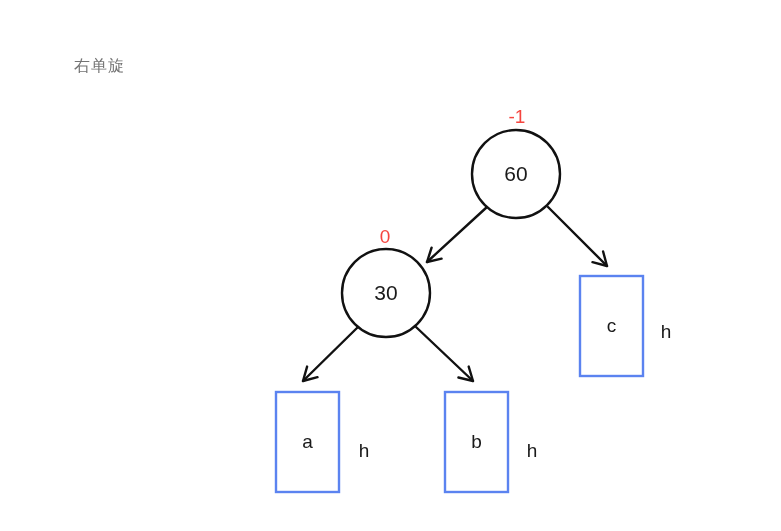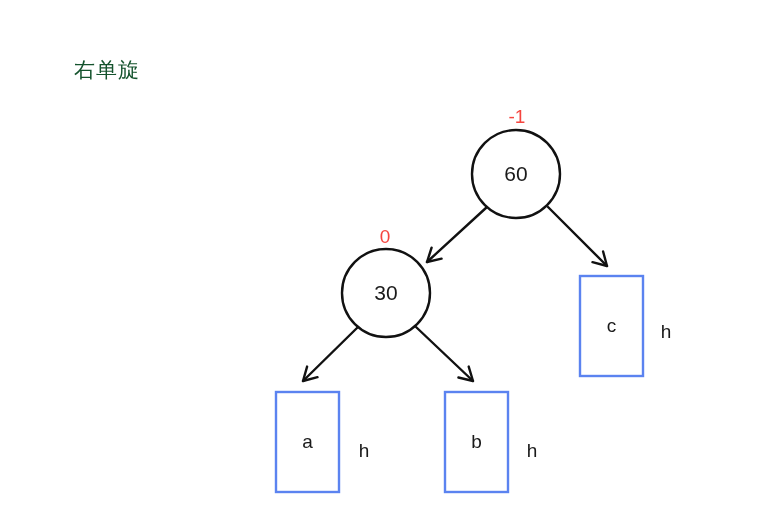--- a/index.html
+++ b/index.html
@@ -21,22 +21,22 @@
     position: absolute;
     left: 0;
     top: 0;
     width: 781px;
     height: 531px;
   }
   .diagram-title {
     position: absolute;
     left: 74px;
     top: 56px;
-    font-size: 21px;
-    color: #14532d;
+    font-size: 16px;
+    color: #737373;
     letter-spacing: 1px;
     white-space: nowrap;
   }
   .node-circle-label {
     font-size: 21px;
     fill: #1a1a1a;
     font-family: "Liberation Sans", "DejaVu Sans", sans-serif;
   }
   .balance-label {
     font-size: 19px;

